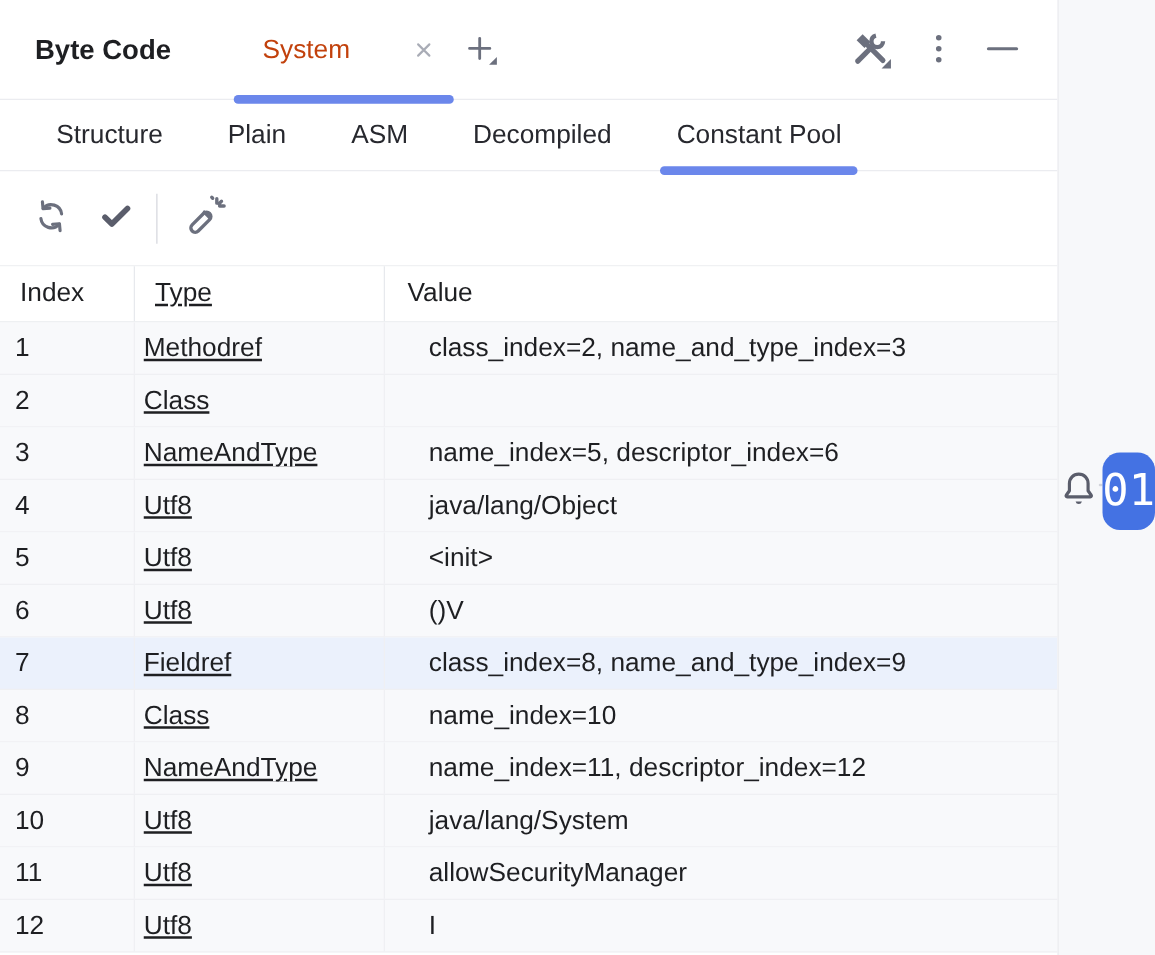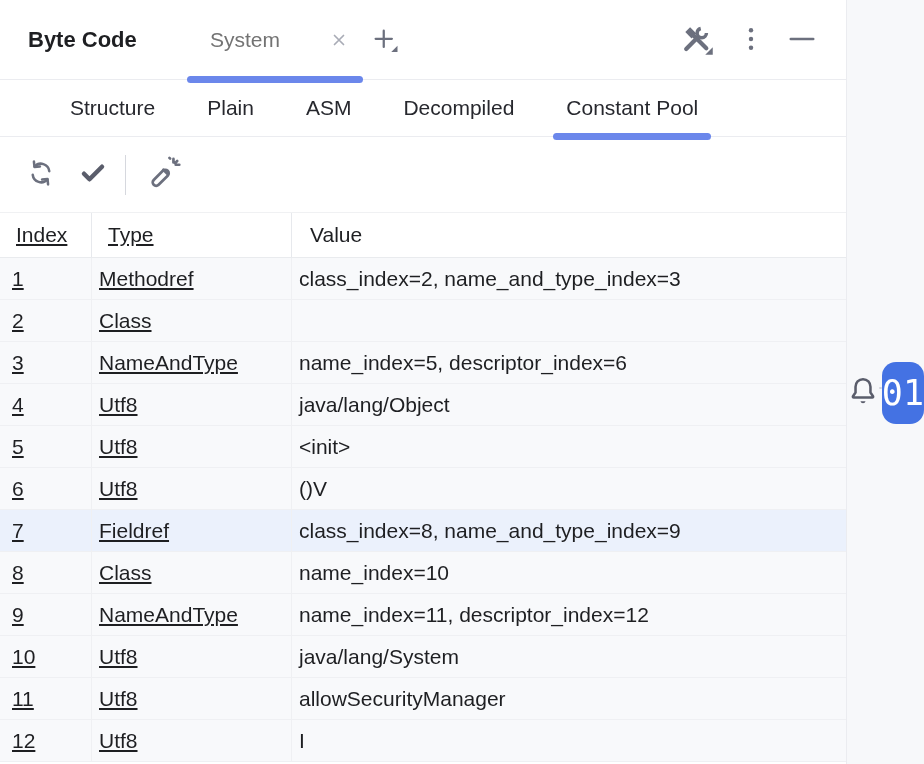--- a/index.html
+++ b/index.html
@@ -8,51 +8,51 @@
   }
   *{margin:0;padding:0;box-sizing:border-box;}
   html,body{width:924px;height:764px;overflow:hidden;}
   body{font-family:"Liberation Sans","DejaVu Sans",sans-serif;background:#fff;color:var(--text);position:relative;}
   .main{position:absolute;left:0;top:0;width:846px;height:764px;background:#fff;}
 
   
   .window-header{height:80px;border-bottom:1px solid var(--border);position:relative;display:flex;align-items:center;}
   .tw-title{margin-left:28px;font-size:22px;font-weight:700;color:var(--text);}
   .editor-tab{position:absolute;left:187px;top:0;width:176px;height:79px;display:flex;align-items:center;padding:0 13px 0 23px;cursor:pointer;}
-  .editor-tab .lbl{font-size:21px;color:#737373;}
+  .editor-tab .lbl{font-size:21px;color:#c2410c;}
   .editor-tab .close-btn{margin-left:auto;width:22px;height:22px;display:flex;align-items:center;justify-content:center;}
   .tab-underline{position:absolute;left:0;bottom:-4px;width:176px;height:7px;border-radius:4px;background:var(--accent);z-index:3;}
   .add-tab{position:absolute;left:369px;top:26px;width:32px;height:30px;background:none;border:none;cursor:pointer;display:flex;align-items:center;justify-content:center;}
   .header-actions{position:absolute;right:29px;top:0;height:80px;display:flex;align-items:center;gap:22px;}
   .icon-btn{background:none;border:none;cursor:pointer;display:flex;align-items:center;justify-content:center;padding:0;}
 
   
-  .view-tabs{height:57px;border-bottom:1px solid var(--border);display:flex;align-items:flex-end;padding-left:70px;gap:52px;}
+  .view-tabs{height:57px;border-bottom:1px solid var(--border);display:flex;align-items:flex-end;padding-left:45px;gap:52px;}
   .vtab{height:100%;display:flex;align-items:center;font-size:21px;color:#27282E;position:relative;cursor:pointer;white-space:nowrap;}
   .vtab.selected::after{content:"";position:absolute;left:-13px;right:-13px;bottom:-4px;height:7px;border-radius:4px;background:var(--accent);z-index:3;}
 
   
   .toolbar{height:75px;display:flex;align-items:center;padding-left:23px;}
   .tool-btn{width:36px;height:36px;background:none;border:none;border-radius:6px;cursor:pointer;display:flex;align-items:center;justify-content:center;padding:0;}
   .tool-btn + .tool-btn{margin-left:16px;}
   .toolbar .vsep{width:1px;height:40px;background:#D6D8DE;margin:0 20px 0 14px;}
 
   
   .thead{height:46px;display:flex;background:#fff;border-top:1px solid #F0F1F3;border-bottom:1px solid #E9EBEE;font-size:21px;color:var(--text);}
   .thead .c{display:flex;align-items:center;}
-  .c1{width:92px;border-right:1px solid #E7E9ED;text-decoration:underline;}
+  .c1{width:108px;border-right:1px solid #E7E9ED;}
   .c2{width:200px;border-right:1px solid #E7E9ED;text-decoration:underline;}
   .c3{flex:1;}
   .thead .c1{padding-left:16px;} .thead .c2{padding-left:16px;} .thead .c3{padding-left:18px;}
   .tbody .trow{height:42px;display:flex;background:var(--rowbg);border-bottom:1px solid var(--grid);font-size:21px;color:var(--text);cursor:default;}
   .tbody .trow.selected{background:var(--sel);}
   .tbody .c{display:flex;align-items:center;white-space:nowrap;overflow:hidden;}
   .tbody .c1{padding-left:12px;border-right:1px solid var(--grid);}
   .tbody .c2{padding-left:7px;border-right:1px solid var(--grid);}
-  .tbody .c3{padding-left:7px;}
+  .tbody .c3{padding-left:7px;margin-left:28px;}
 
   
   .stripe{position:absolute;left:846px;top:0;width:78px;height:764px;background:var(--stripebg);border-left:1px solid var(--border);display:flex;flex-direction:row;align-items:center;}
   .bell-btn{margin-top:20px;width:38px;height:38px;background:none;border:none;cursor:pointer;display:flex;align-items:center;justify-content:center;}
   .stripe-sep{width:48px;height:2px;background:#D3D5DB;margin-top:12px;border-radius:1px;}
   .badge{margin-top:21px;width:62px;height:62px;border-radius:14px;border:none;background:var(--badge);color:#fff;
          font-family:"DejaVu Sans Mono","Liberation Mono",monospace;font-size:35px;line-height:62px;text-align:center;cursor:pointer;padding:0;}
 </style>
 </head>
 <body>

